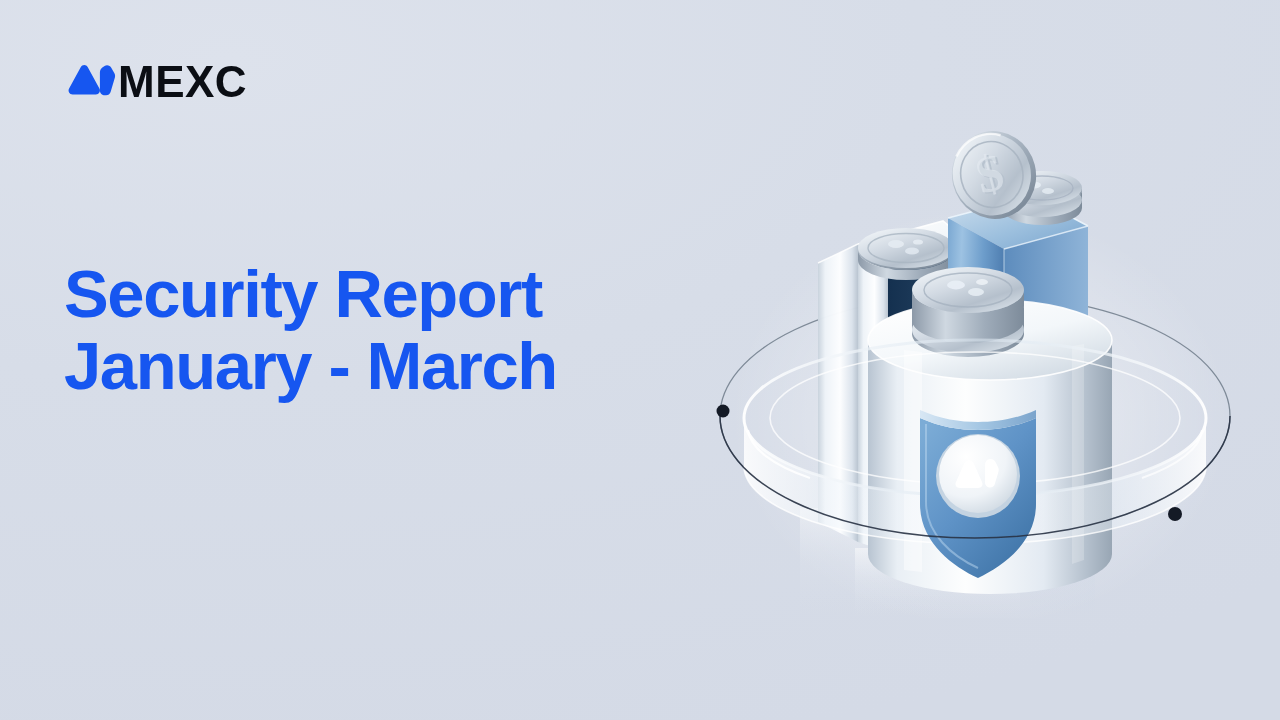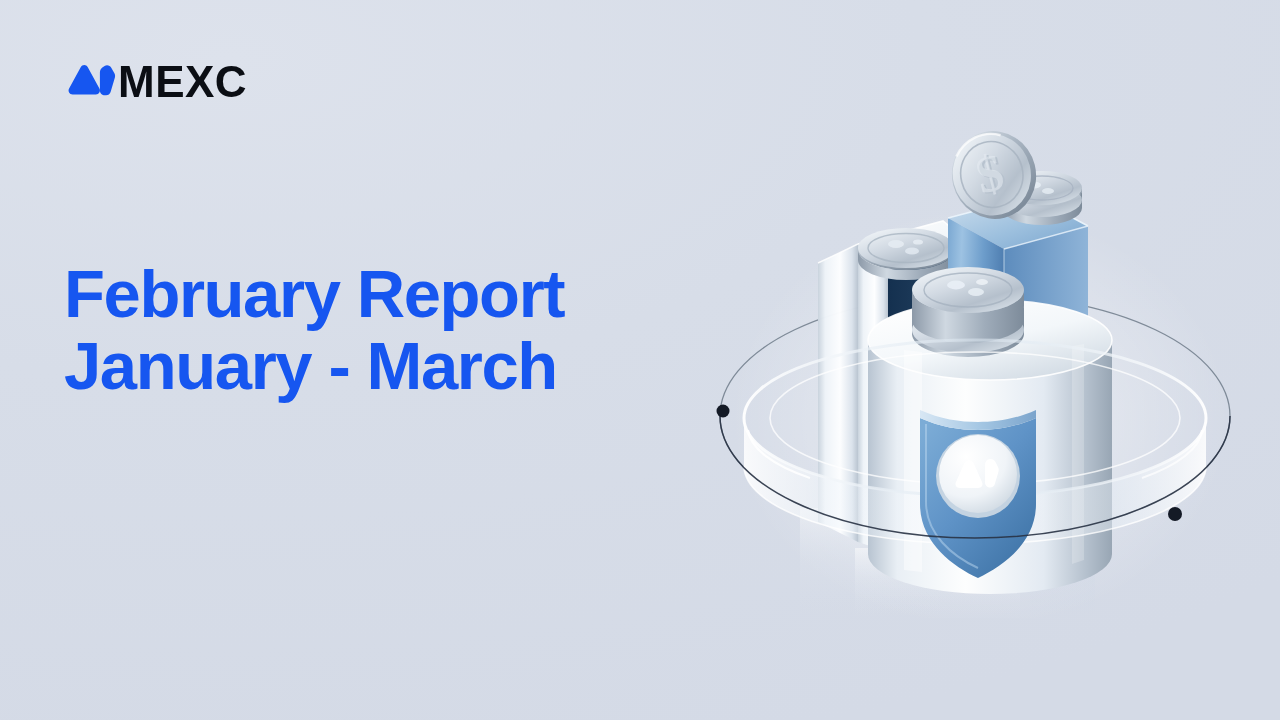--- a/index.html
+++ b/index.html
@@ -97,21 +97,21 @@
                    C48.0 31.0 46.2 32.3 44.1 32.3 L42.8 32.3
                    C40.1 32.3 37.9 30.1 37.9 27.4 L37.9 9.6
                    C37.9 7.0 39.0 5.1 42.6 3.0 Z" fill="#1656f0"></path>
         </g>
       </svg>
     </span>
     <span id="brand-word">MEXC</span>
   </div>
 
   <div id="headline">
-    <span class="hl-line">February Report</span>
+    <span class="hl-line">Security Report</span>
     <span class="hl-line">January - March</span>
   </div>
 
   <div id="illustration">
     <svg width="580" height="500" viewBox="0 0 580 500" aria-hidden="true">
       <defs>
 
         <linearGradient id="gSilverFront" x1="0" y1="0" x2="1" y2="0">
           <stop offset="0%" stop-color="#c9d3dd"></stop>
           <stop offset="18%" stop-color="#eef3f8"></stop>

